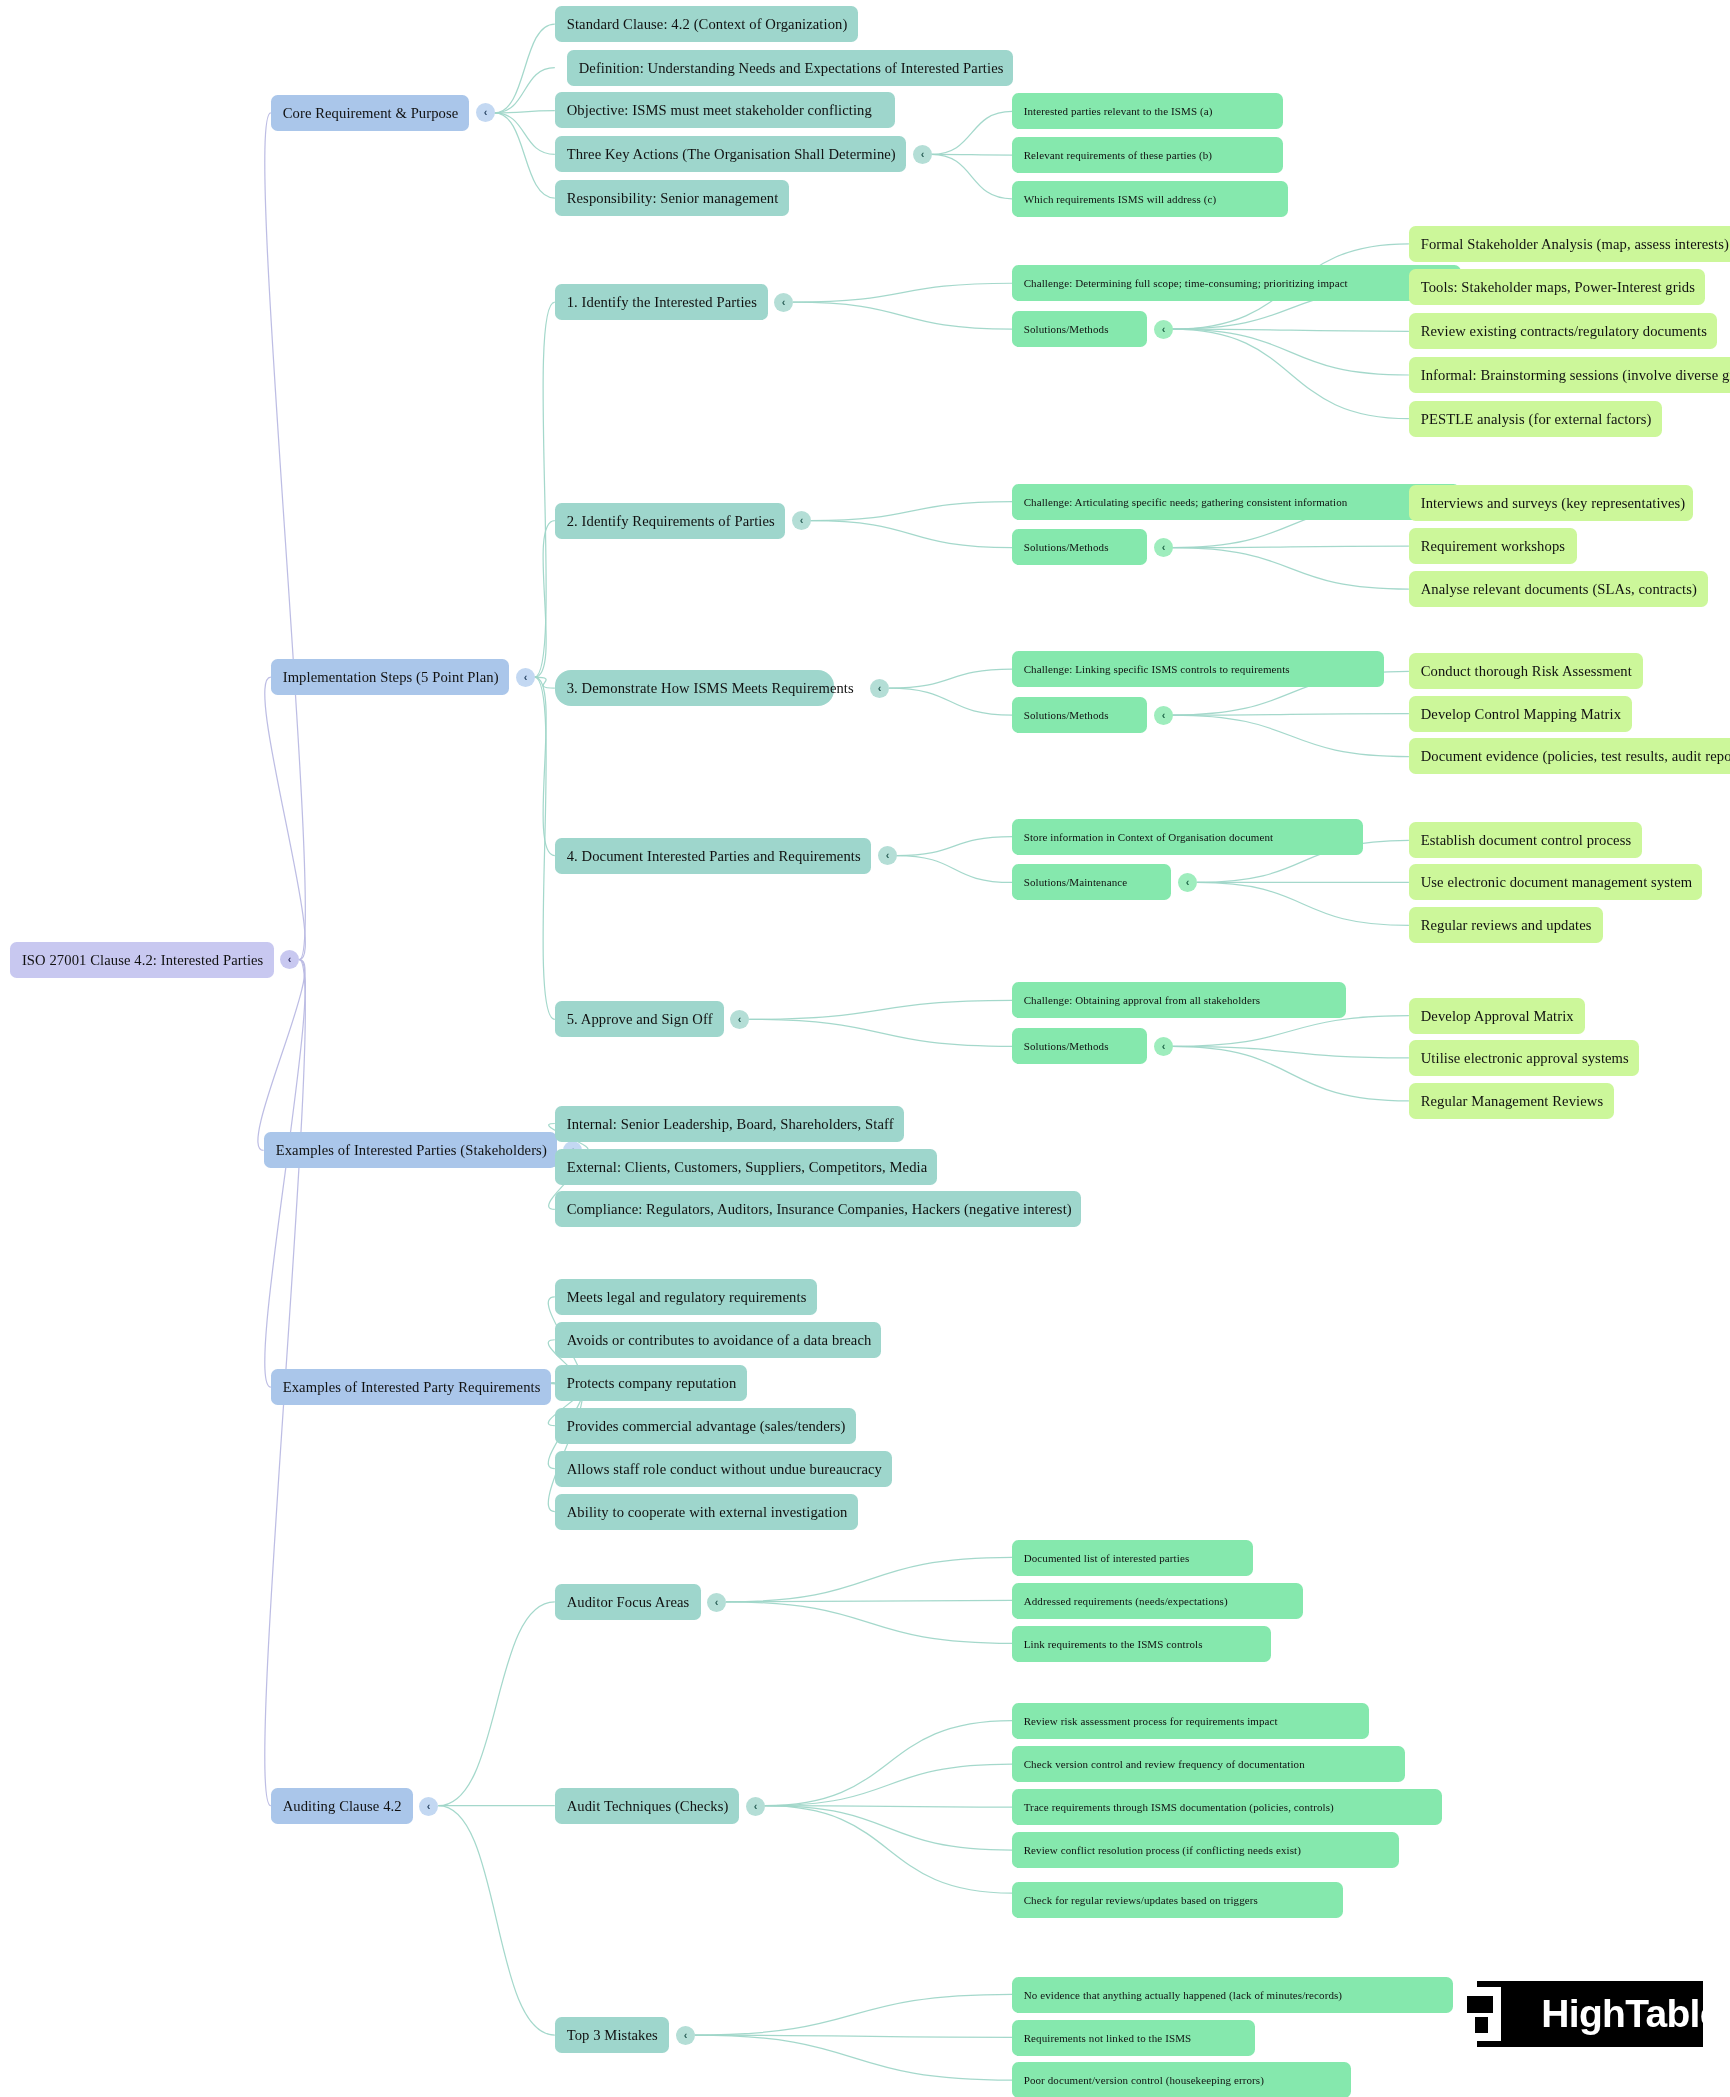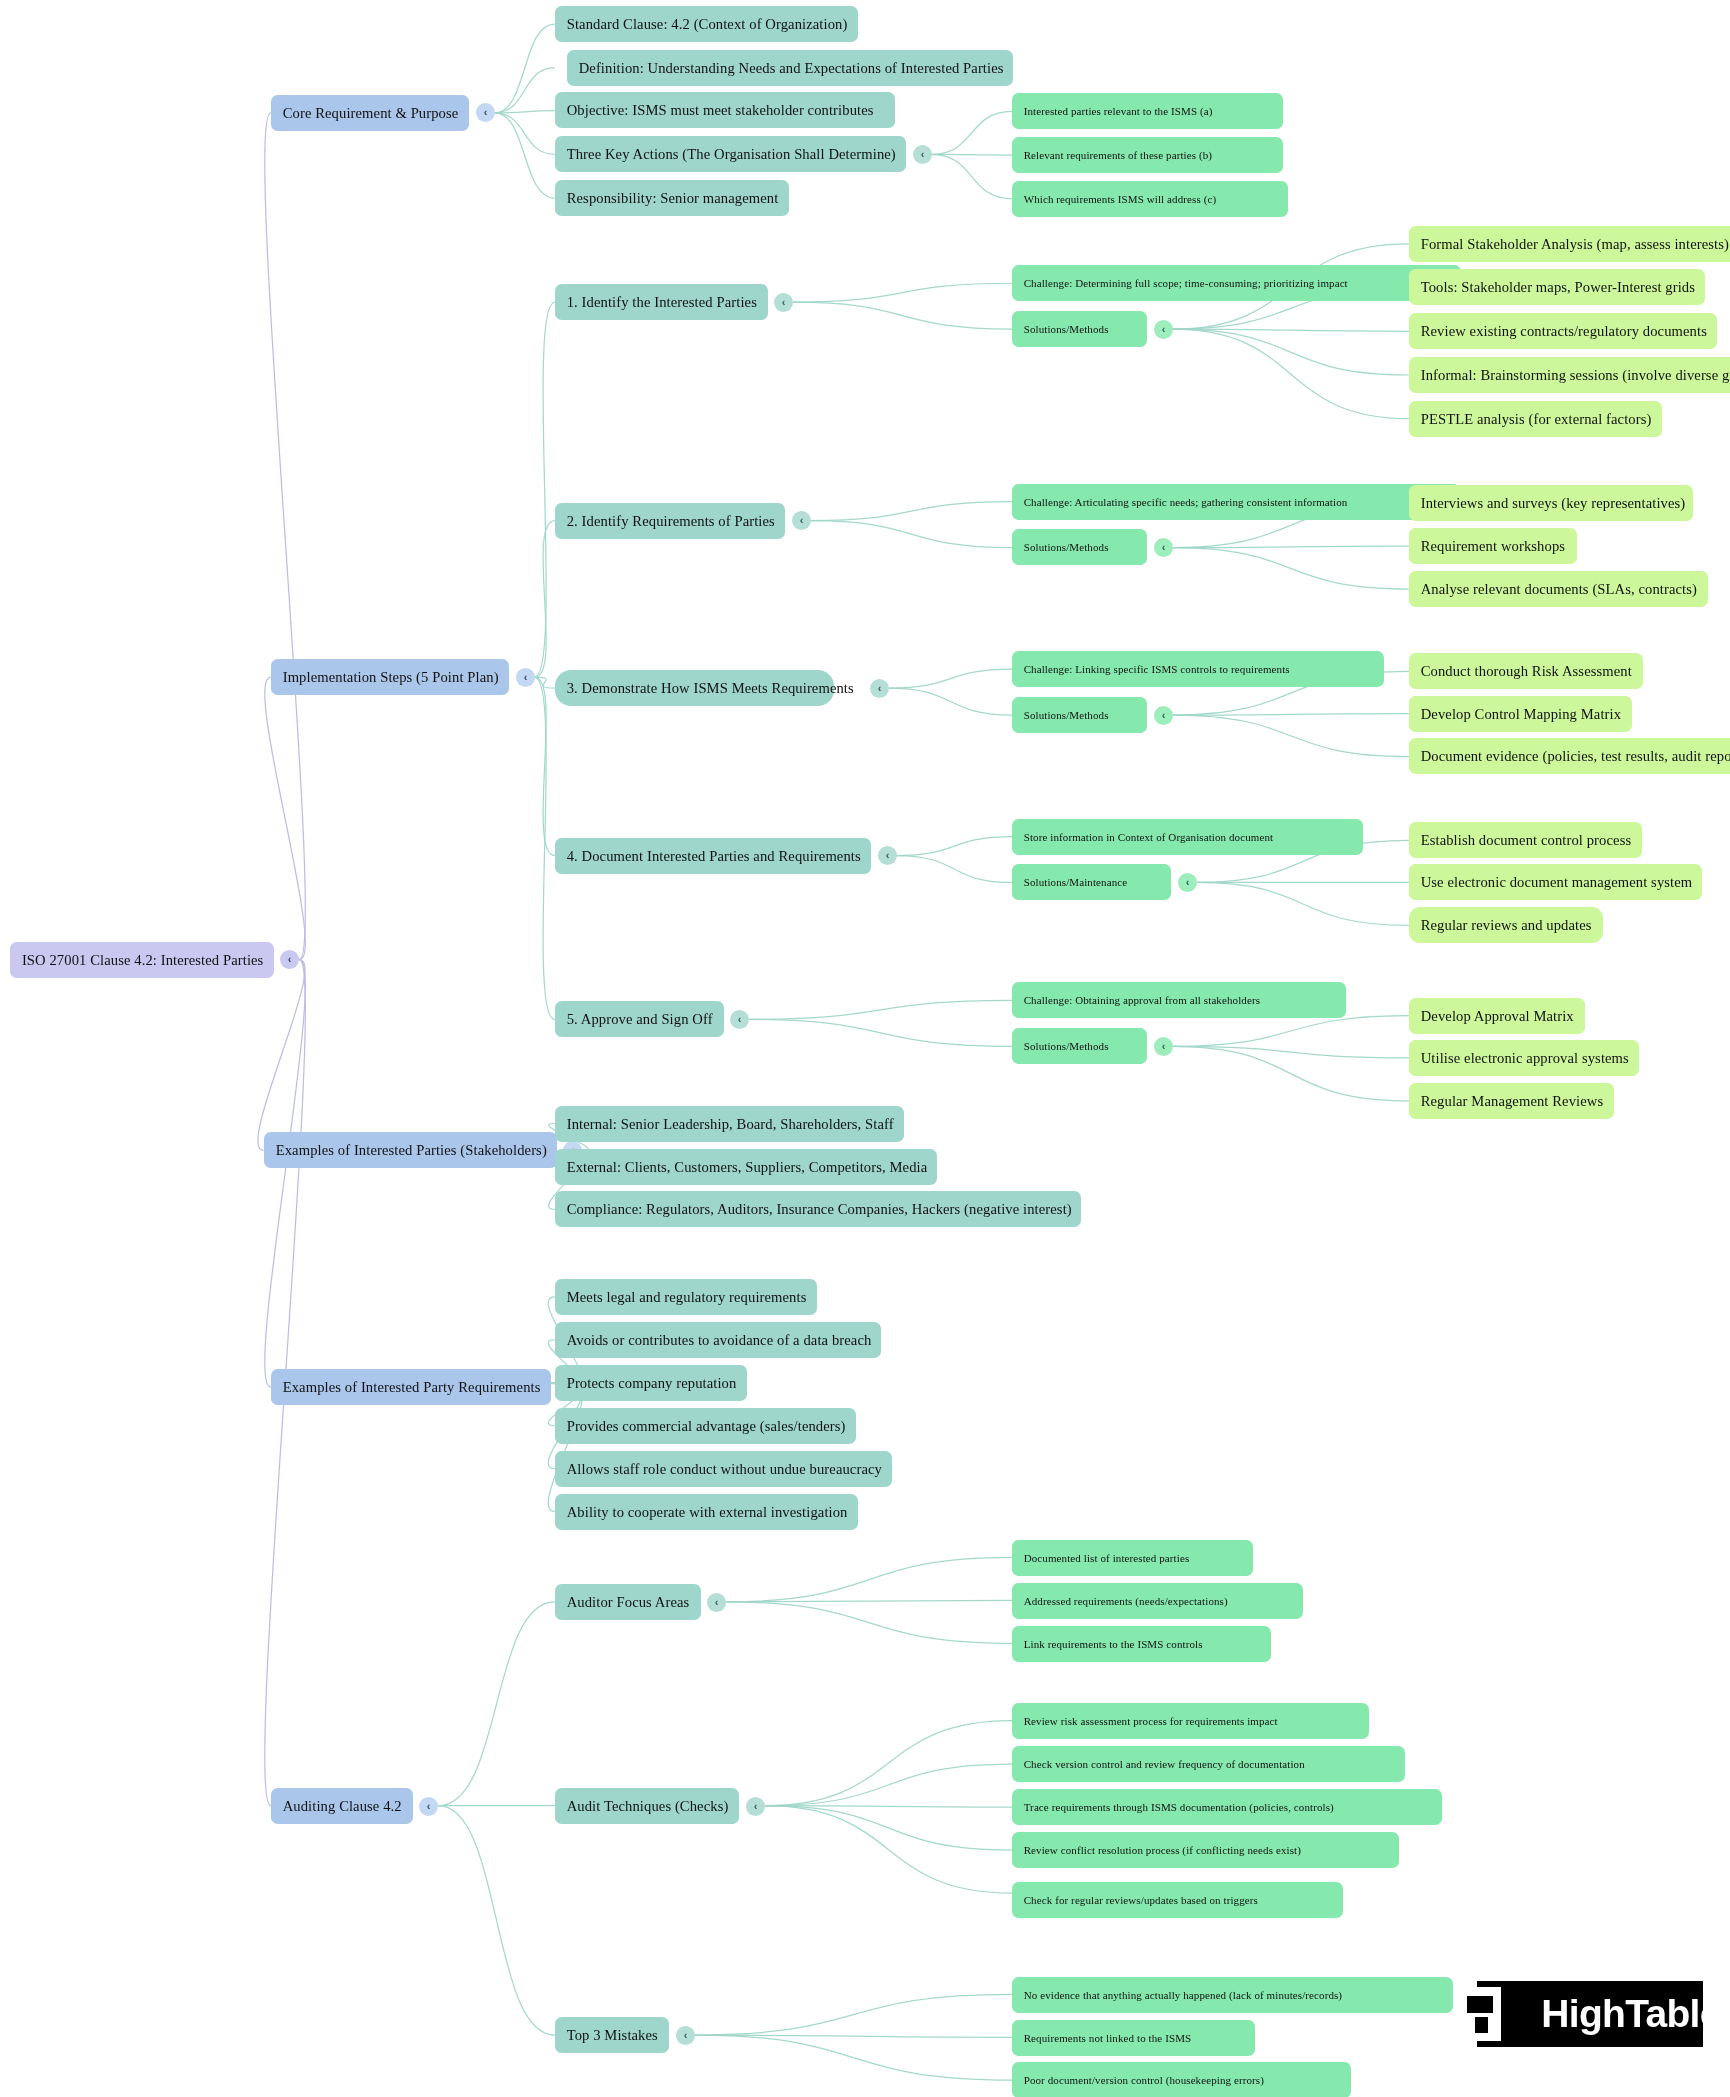--- a/index.html
+++ b/index.html
@@ -165,21 +165,21 @@
       <path d="M 954 2795 C 1193.8 2795, 1150.2 2798, 1390 2798" fill="none" stroke="#9fd6c8" stroke-width="1.7" opacity="0.95"></path>
       <path d="M 954 2795 C 1193.8 2795, 1150.2 2857, 1390 2857" fill="none" stroke="#9fd6c8" stroke-width="1.7" opacity="0.95"></path>
     </svg>
   <div id="nodes">
       <div class="node lvl-root" style="left: 10.2px; top: 942px; width: 264px;">ISO 27001 Clause 4.2: Interested Parties</div>
       <div class="collapse cb-root" style="left: 280px; top: 950px;">‹</div>
       <div class="node lvl-1" style="left: 271px; top: 95px; width: 198px;">Core Requirement &amp; Purpose</div>
       <div class="collapse cb-1" style="left: 476px; top: 103px;">‹</div>
       <div class="node lvl-2" style="left: 555px; top: 5.8px; width: 303px;">Standard Clause: 4.2 (Context of Organization)</div>
       <div class="node lvl-2" style="left: 567px; top: 50px; width: 446px;">Definition: Understanding Needs and Expectations of Interested Parties</div>
-      <div class="node lvl-2" style="left: 555px; top: 92px; width: 340px;">Objective: ISMS must meet stakeholder contributes</div>
+      <div class="node lvl-2" style="left: 555px; top: 92px; width: 340px;">Objective: ISMS must meet stakeholder conflicting</div>
       <div class="node lvl-2" style="left: 555px; top: 136px; width: 351px;">Three Key Actions (The Organisation Shall Determine)</div>
       <div class="collapse cb-2" style="left: 913px; top: 145px;">‹</div>
       <div class="node lvl-3" style="left: 1012px; top: 93px; width: 271px;">Interested parties relevant to the ISMS (a)</div>
       <div class="node lvl-3" style="left: 1012px; top: 137px; width: 271px;">Relevant requirements of these parties (b)</div>
       <div class="node lvl-3" style="left: 1012px; top: 181px; width: 276px;">Which requirements ISMS will address (c)</div>
       <div class="node lvl-2" style="left: 555px; top: 180px; width: 234px;">Responsibility: Senior management</div>
       <div class="node lvl-1" style="left: 271px; top: 659px; width: 238px;">Implementation Steps (5 Point Plan)</div>
       <div class="collapse cb-1" style="left: 516px; top: 668px;">‹</div>
       <div class="node lvl-2" style="left: 555px; top: 284px; width: 213px;">1. Identify the Interested Parties</div>
       <div class="collapse cb-2" style="left: 774px; top: 293px;">‹</div>
@@ -207,21 +207,21 @@
       <div class="node lvl-4" style="left: 1409px; top: 653px; width: 234px;">Conduct thorough Risk Assessment</div>
       <div class="node lvl-4" style="left: 1409px; top: 696px; width: 223px;">Develop Control Mapping Matrix</div>
       <div class="node lvl-4" style="left: 1409px; top: 738px; width: 352px;">Document evidence (policies, test results, audit reports)</div>
       <div class="node lvl-2" style="left: 555px; top: 838px; width: 316px;">4. Document Interested Parties and Requirements</div>
       <div class="collapse cb-2" style="left: 878px; top: 846px;">‹</div>
       <div class="node lvl-3" style="left: 1012px; top: 819px; width: 351px;">Store information in Context of Organisation document</div>
       <div class="node lvl-3" style="left: 1012px; top: 864px; width: 159px;">Solutions/Maintenance</div>
       <div class="collapse cb-3" style="left: 1178px; top: 873px;">‹</div>
       <div class="node lvl-4" style="left: 1409px; top: 822px; width: 233px;">Establish document control process</div>
       <div class="node lvl-4" style="left: 1409px; top: 864px; width: 293px;">Use electronic document management system</div>
-      <div class="node lvl-4" style="left: 1409px; top: 907px; width: 194px; border-radius: 11px;">Regular reviews and updates</div>
+      <div class="node lvl-4" style="left: 1409px; top: 907px; width: 194px;">Regular reviews and updates</div>
       <div class="node lvl-2" style="left: 555px; top: 1001px; width: 169px;">5. Approve and Sign Off</div>
       <div class="collapse cb-2" style="left: 730px; top: 1010px;">‹</div>
       <div class="node lvl-3" style="left: 1012px; top: 982px; width: 334px;">Challenge: Obtaining approval from all stakeholders</div>
       <div class="node lvl-3" style="left: 1012px; top: 1028px; width: 135px;">Solutions/Methods</div>
       <div class="collapse cb-3" style="left: 1154px; top: 1037px;">‹</div>
       <div class="node lvl-4" style="left: 1409px; top: 998px; width: 176px;">Develop Approval Matrix</div>
       <div class="node lvl-4" style="left: 1409px; top: 1040px; width: 230px;">Utilise electronic approval systems</div>
       <div class="node lvl-4" style="left: 1409px; top: 1083px; width: 205px;">Regular Management Reviews</div>
       <div class="node lvl-1" style="left: 264px; top: 1132px; width: 293px;">Examples of Interested Parties (Stakeholders)</div>
       <div class="collapse cb-1" style="left: 563px; top: 1141px;">‹</div>

